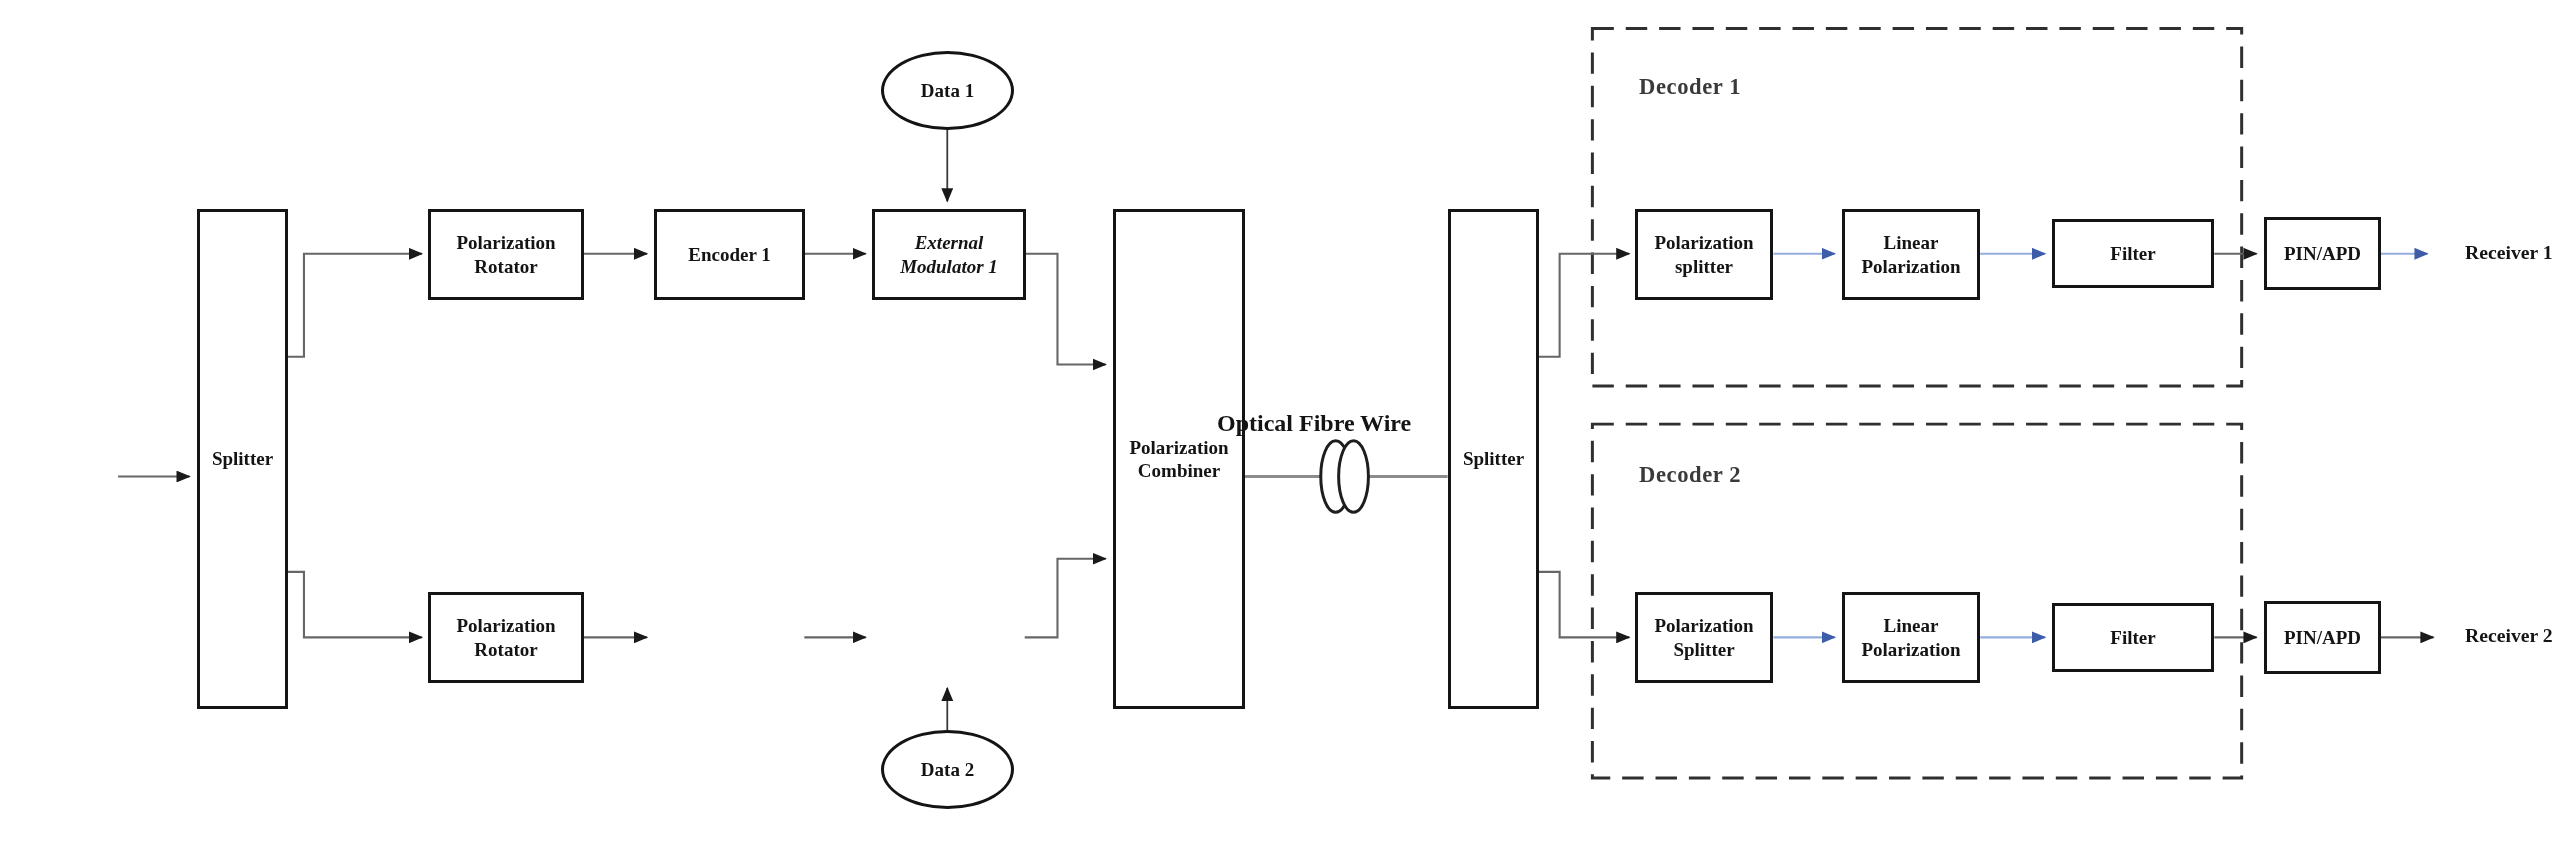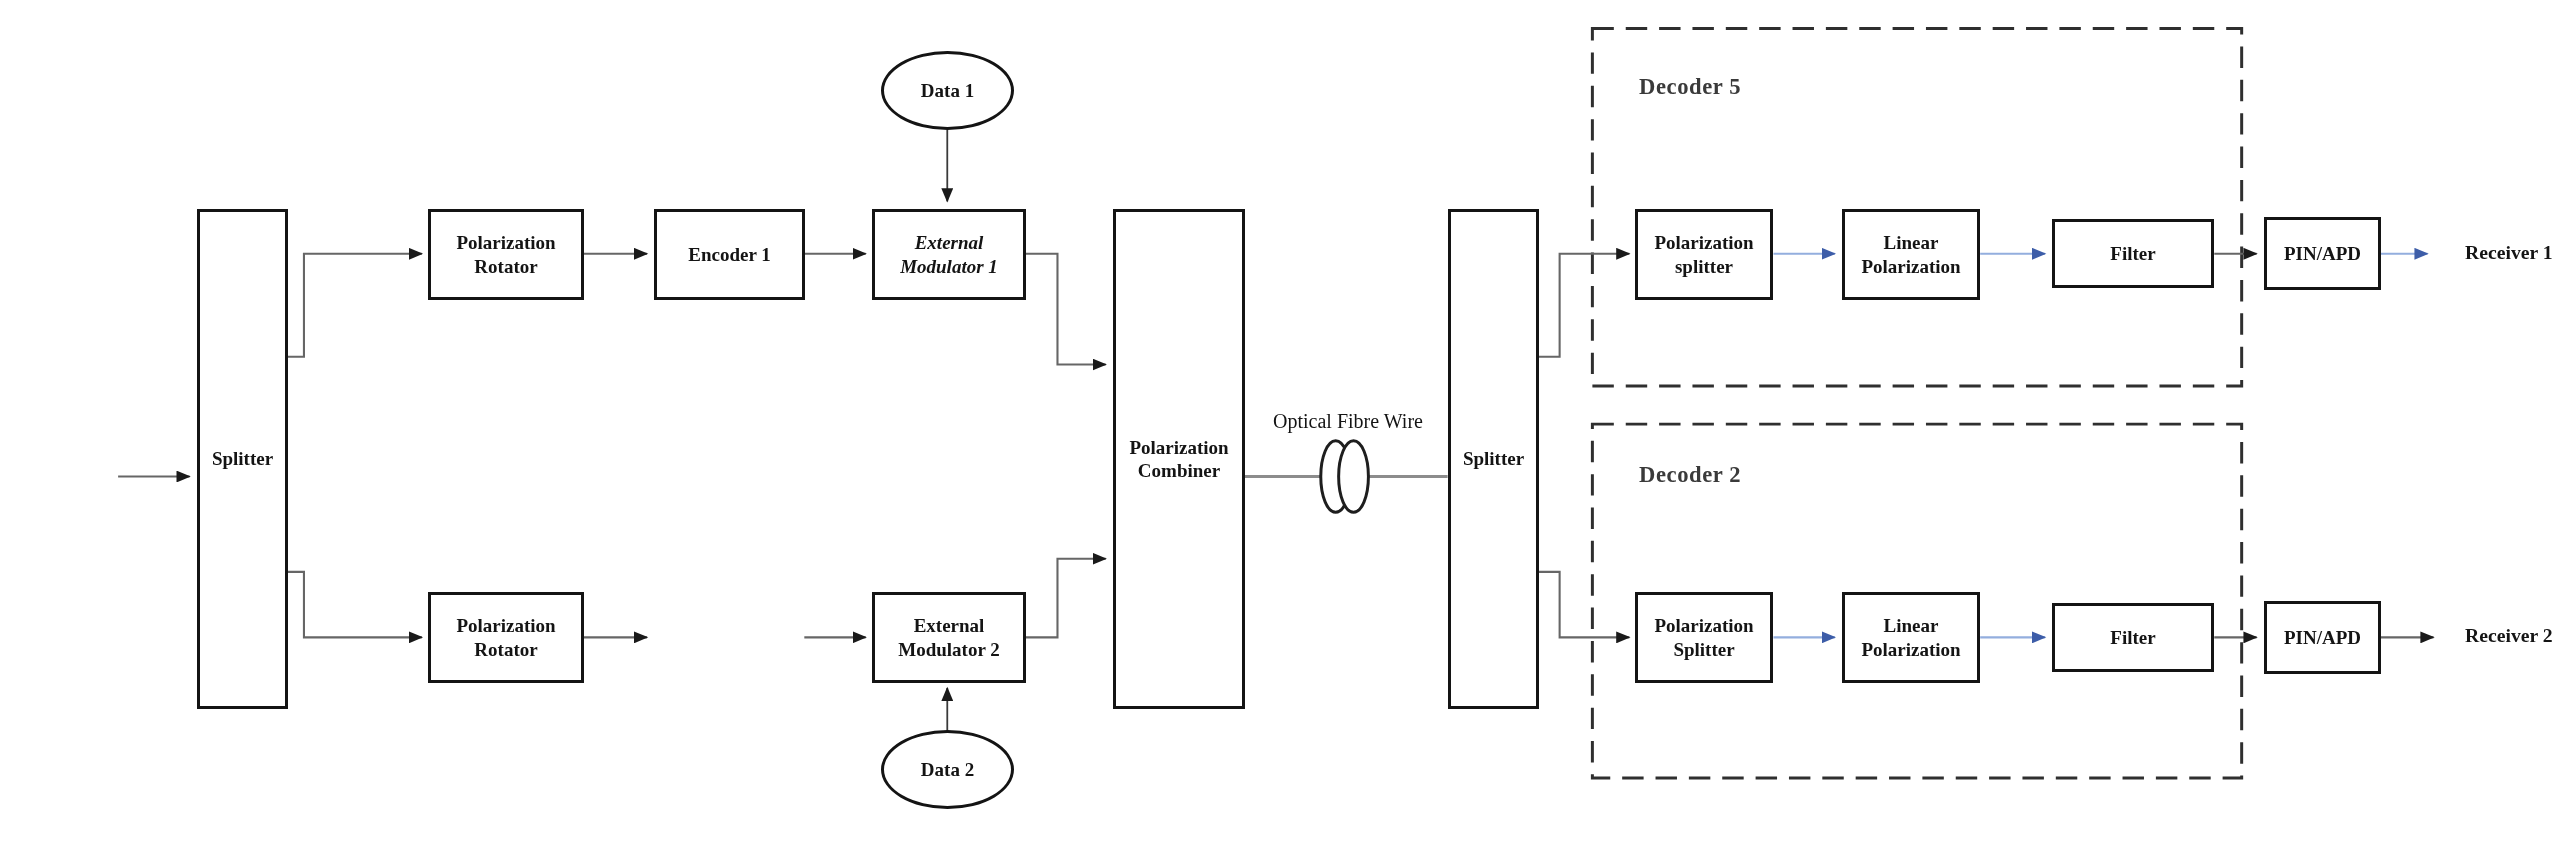--- a/index.html
+++ b/index.html
@@ -17,22 +17,22 @@
     position:absolute;box-sizing:border-box;background:#ffffff;
     border:3.6px solid #141414;border-radius:50%;color:#141414;
     display:flex;align-items:center;justify-content:center;
     text-align:center;font-weight:bold;font-size:19px;
   }
   .plainlabel{
     position:absolute;color:#141414;font-weight:bold;font-size:19.7px;
     white-space:nowrap;
   }
   .midlabel{
-    position:absolute;color:#141414;font-weight:normal;font-size:20px;
-    text-align:center;white-space:nowrap;
+    position:absolute;color:#141414;font-weight:bold;font-size:24px;
+    text-align:left;white-space:nowrap;
   }
   .decoder-title{
     position:absolute;color:#3a3a3a;font-weight:bold;font-size:22.6px;
     white-space:nowrap;letter-spacing:0.6px;
   }
 </style>
 </head>
 <body>
 
 <div id="canvas">
@@ -92,31 +92,30 @@
 
   <div class="box" style="left:654px;top:209px;width:151px;height:91px;">Encoder 1</div>
 
   <div class="box" style="left:872px;top:209px;width:154px;height:91px;font-style:italic;">External Modulator 1</div>
 
   <div class="ellipse" style="left:881px;top:51px;width:133px;height:79px;">Data 1</div>
 
   <div class="box" style="left:428px;top:592px;width:156px;height:91px;">Polarization Rotator</div>
 
 
-  <div class="box" style="left:872px;top:592px;width:154px;height:91px;">External Modulator 2</div>
 
   <div class="ellipse" style="left:881px;top:730px;width:133px;height:79px;">Data 2</div>
 
   <div class="box" style="left:1113px;top:209px;width:132px;height:500px;">Polarization Combiner</div>
 
   <div class="midlabel" style="left:1217px;top:410px;width:262px;">Optical Fibre Wire</div>
 
   <div class="box" style="left:1448px;top:209px;width:91px;height:500px;">Splitter</div>
 
-  <div class="decoder-title" style="left:1639px;top:74px;">Decoder 5</div>
+  <div class="decoder-title" style="left:1639px;top:74px;">Decoder 1</div>
 
   <div class="box" style="left:1635px;top:209px;width:138px;height:91px;">Polarization splitter</div>
 
   <div class="box" style="left:1842px;top:209px;width:138px;height:91px;">Linear Polarization</div>
 
   <div class="box" style="left:2052px;top:219px;width:162px;height:69px;">Filter</div>
 
   <div class="box" style="left:2264px;top:217px;width:117px;height:73px;">PIN/APD</div>
 
   <div class="plainlabel" style="left:2465px;top:241px;">Receiver 1</div>

